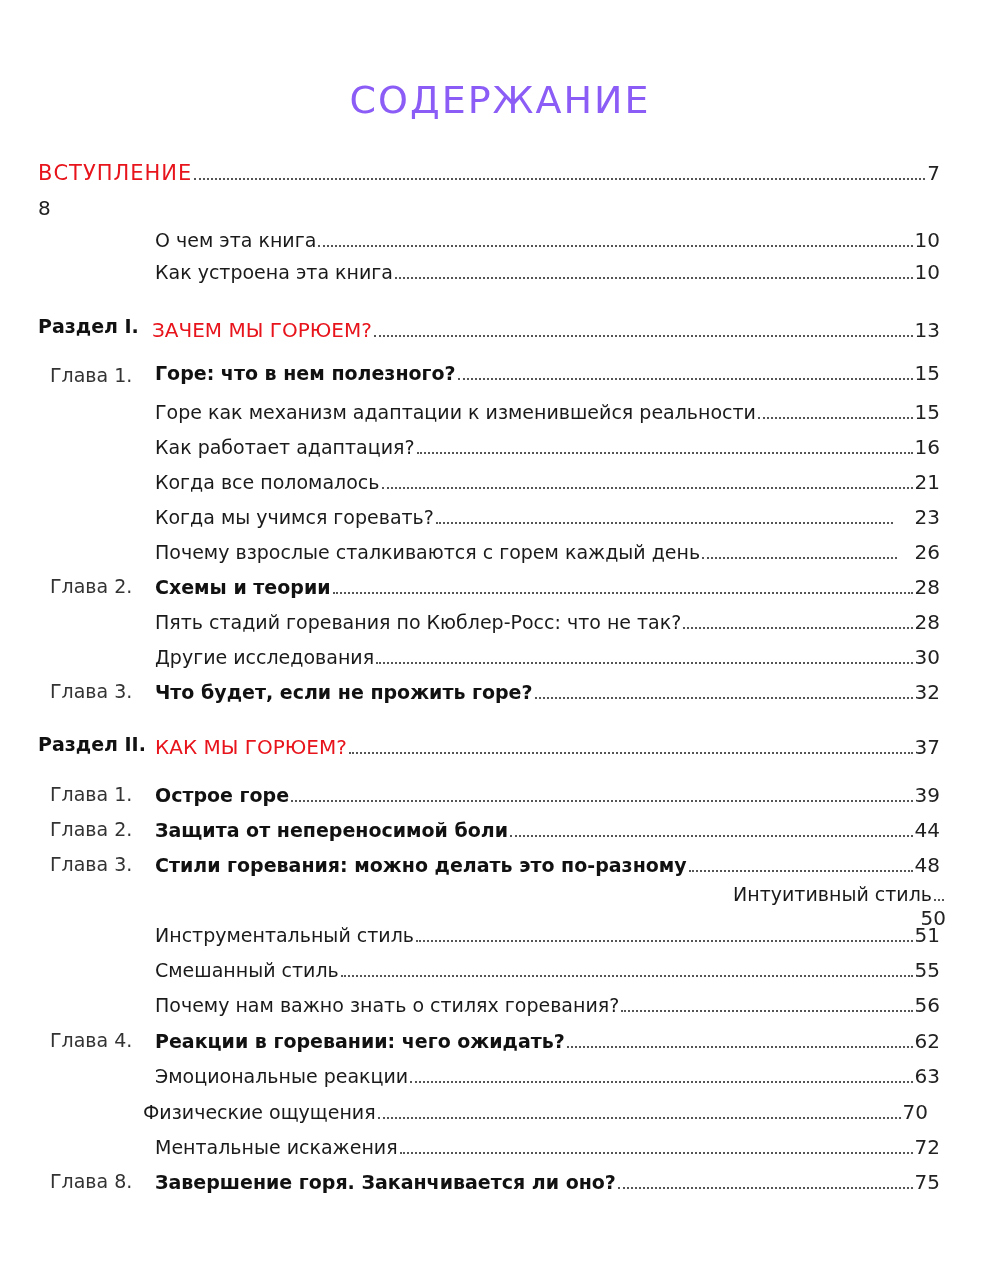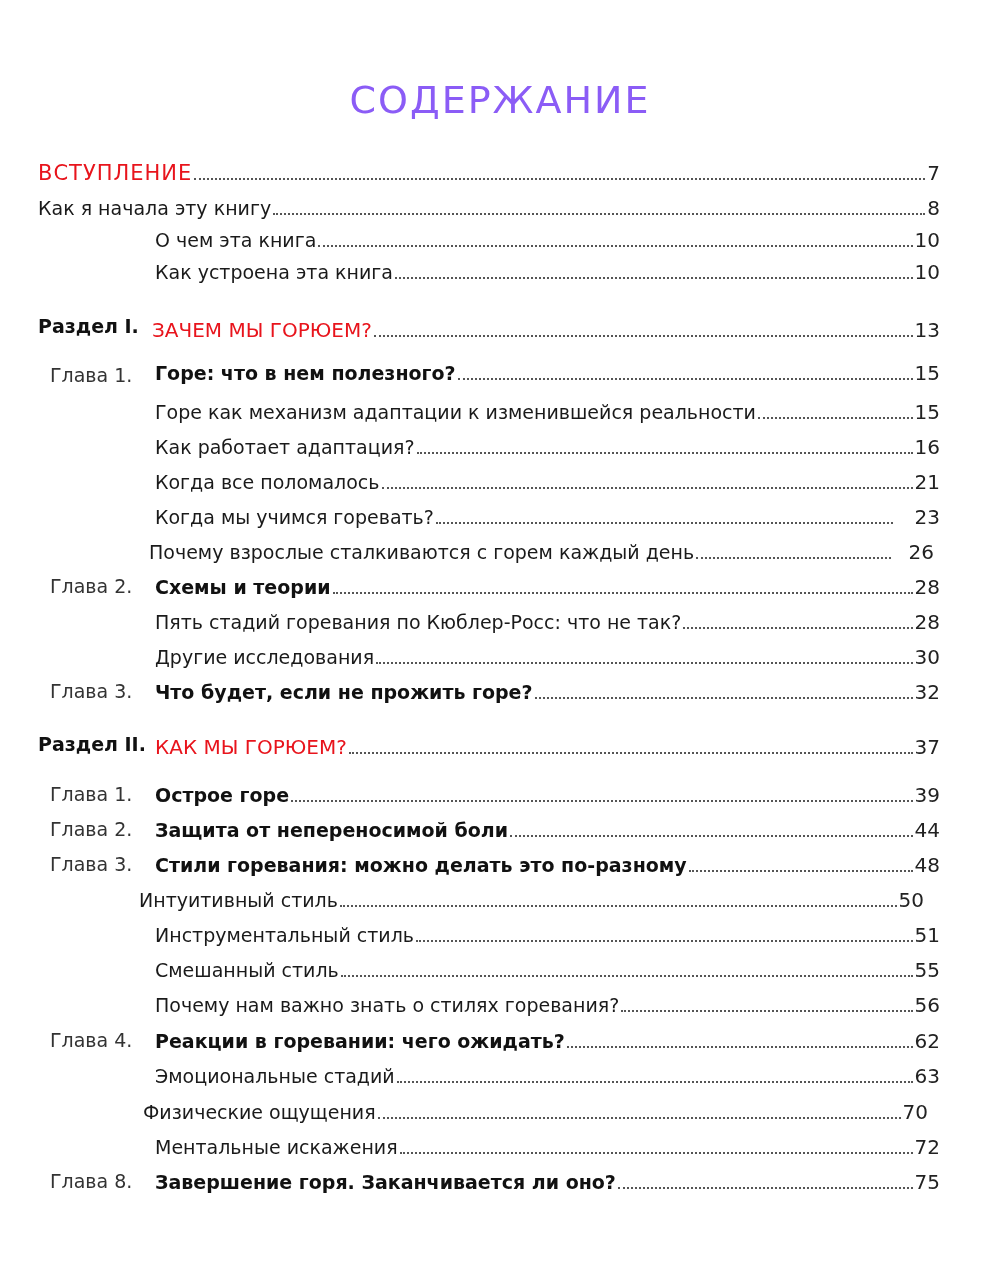--- a/index.html
+++ b/index.html
@@ -38,24 +38,20 @@
 <div class="toc">
 
   <div class="row" style="top:155px; left:38px; width:902px;">
     <div class="label-wrap">
         <span class="text red" style="font-size:21px; letter-spacing:1px;">ВСТУПЛЕНИЕ</span>
         <span class="leader"></span>
       </div>
     <span class="page">7</span>
   </div>
   <div class="row" style="top:190px; left:38px; width:902px;">
-    <div class="label-wrap">
-        <span class="text">Как я начала эту книгу</span>
-        <span class="leader"></span>
-      </div>
     <span class="page">8</span>
   </div>
   <div class="row" style="top:222px; left:155px; width:785px;">
     <div class="label-wrap">
         <span class="text">О чем эта книга</span>
         <span class="leader"></span>
       </div>
     <span class="page">10</span>
   </div>
   <div class="row" style="top:254px; left:155px; width:785px;">
@@ -104,21 +100,21 @@
       </div>
     <span class="page">21</span>
   </div>
   <div class="row" style="top:499px; left:155px; width:785px;gap:20px;">
     <div class="label-wrap">
         <span class="text">Когда мы учимся горевать?</span>
         <span class="leader"></span>
       </div>
     <span class="page">23</span>
   </div>
-  <div class="row" style="top:534px; left:149px; width:785px;gap:16px;">
+  <div class="row" style="top:534px; left:155px; width:785px;gap:16px;">
     <div class="label-wrap">
         <span class="text">Почему взрослые сталкиваются с горем каждый день</span>
         <span class="leader"></span>
       </div>
     <span class="page">26</span>
   </div>
 
   <span class="prefix" style="top:575px; left:50px;">Глава 2.</span>
   <div class="row" style="top:569px; left:155px; width:785px;">
     <div class="label-wrap">
@@ -179,21 +175,21 @@
   </div>
 
   <span class="prefix" style="top:853px; left:50px;">Глава 3.</span>
   <div class="row" style="top:847px; left:155px; width:785px;">
     <div class="label-wrap">
         <span class="text bold">Стили горевания: можно делать это по-разному</span>
         <span class="leader"></span>
       </div>
     <span class="page">48</span>
   </div>
-  <div class="row" style="top:882px; left:139px; width:785px;">
+  <div class="row" style="top:882px; left:161px; width:785px;flex-direction:column;">
     <div class="label-wrap">
         <span class="text">Интуитивный стиль</span>
         <span class="leader"></span>
       </div>
     <span class="page">50</span>
   </div>
   <div class="row" style="top:917px; left:155px; width:785px;">
     <div class="label-wrap">
         <span class="text">Инструментальный стиль</span>
         <span class="leader"></span>
@@ -218,21 +214,21 @@
   <span class="prefix" style="top:1029px; left:50px;">Глава 4.</span>
   <div class="row" style="top:1023px; left:155px; width:785px;">
     <div class="label-wrap">
         <span class="text bold">Реакции в горевании: чего ожидать?</span>
         <span class="leader"></span>
       </div>
     <span class="page">62</span>
   </div>
   <div class="row" style="top:1058px; left:155px; width:785px;">
     <div class="label-wrap">
-        <span class="text">Эмоциональные стадий</span>
+        <span class="text">Эмоциональные реакции</span>
         <span class="leader"></span>
       </div>
     <span class="page">63</span>
   </div>
   <div class="row" style="top:1094px; left:143px; width:785px;">
     <div class="label-wrap">
         <span class="text">Физические ощущения</span>
         <span class="leader"></span>
       </div>
     <span class="page">70</span>

